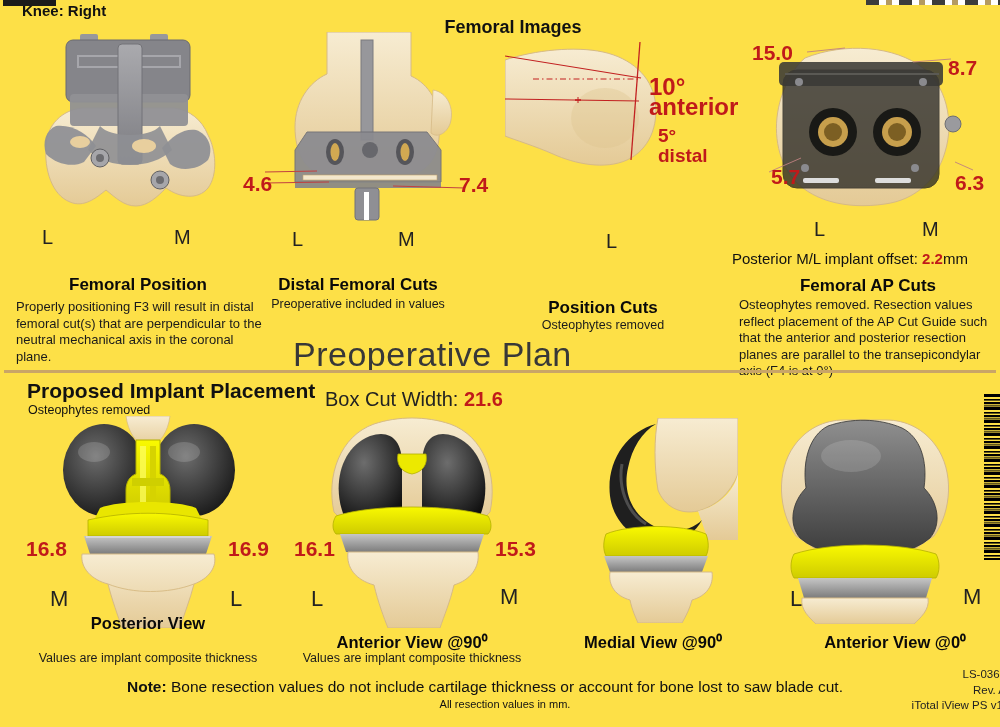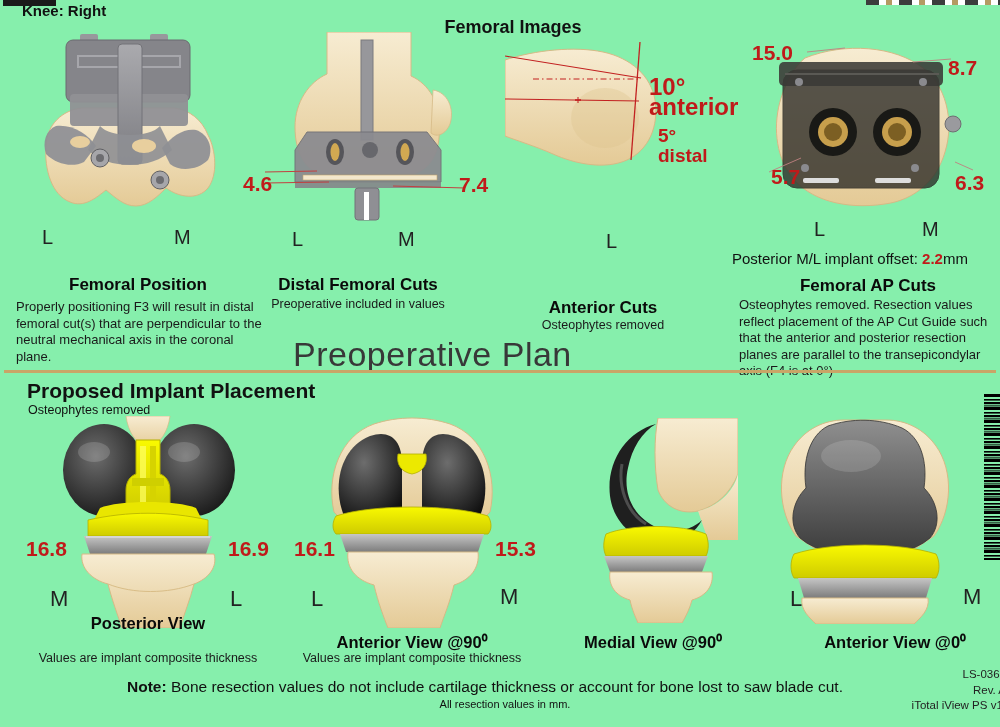--- a/index.html
+++ b/index.html
@@ -1,16 +1,16 @@
 <!DOCTYPE html>
 <html><head>
 <meta charset="utf-8">
 <style>
   html,body{margin:0;padding:0;background:#fff;}
-  #page{position:relative;width:1000px;height:727px;background:#86efac;overflow:hidden;
+  #page{position:relative;width:1000px;height:727px;background:#fde047;overflow:hidden;
         font-family:"Liberation Sans",sans-serif;color:#111;}
   .abs{position:absolute;}
   .bold{font-weight:bold;}
   .red{color:#c01a1a;font-weight:bold;}
   .cap{font-weight:bold;font-size:17px;color:#0a0a0a;text-align:center;}
   .sub{font-size:12.5px;color:#1a1a1a;text-align:center;}
   .desc{font-size:13px;line-height:16.6px;color:#1a1a1a;}
   .lm{font-size:20px;color:#222;}
   .lm2{font-size:22px;color:#222;}
   .meas{font-size:21px;}
@@ -126,21 +126,21 @@
   </svg>
   <div class="abs red" style="left:649px;top:77px;font-size:24px;line-height:20px;">
     <div>10°</div>
     <div>anterior</div>
   </div>
   <div class="abs red" style="left:658px;top:126px;font-size:19px;line-height:20px;">
     <div>5°</div>
     <div>distal</div>
   </div>
   <div class="abs lm" style="left:606px;top:230px;">L</div>
-  <div class="abs cap" style="left:503px;top:298px;width:200px;">Anterior Cuts</div>
+  <div class="abs cap" style="left:503px;top:298px;width:200px;">Position Cuts</div>
   <div class="abs sub" style="left:523px;top:318px;width:160px;">Osteophytes removed</div>
 
   <svg class="abs" style="left:745px;top:40px;" width="228" height="182" viewBox="0 0 228 182">
     <path d="M60,18 C100,2 150,6 178,28 C200,44 210,80 200,112 C192,140 170,160 140,164 C100,170 64,160 46,136 C30,114 28,84 36,58 C42,40 50,26 60,18 Z" fill="url(#gBone)" stroke="#d6ba86"></path>
     <rect x="38" y="30" width="156" height="118" rx="14" fill="#2b2a26" opacity=".78" stroke="#1c1c1a"></rect>
     <rect x="34" y="22" width="164" height="24" rx="5" fill="#3a3936" opacity=".88"></rect>
     <line x1="40" y1="34" x2="194" y2="34" stroke="#5a5954" stroke-width="2"></line>
     <circle cx="88" cy="92" r="24" fill="#191916"></circle>
       <circle cx="88" cy="92" r="15" fill="#c79f4c"></circle>
       <circle cx="88" cy="92" r="9" fill="#7c5f23"></circle>
@@ -170,20 +170,24 @@
     <span class="red" style="font-size:15px;">2.2</span><span>mm</span>
   </div>
   <div class="abs cap" style="left:768px;top:276px;width:200px;">Femoral AP Cuts</div>
   <div class="abs desc" style="left:739px;top:297px;width:262px;">Osteophytes removed. Resection values reflect placement of the AP Cut Guide such that the anterior and posterior resection planes are parallel to the transepicondylar axis (F4 is at 0°)</div>
 
   <div class="abs watermark" style="left:293px;top:335px;">Preoperative Plan</div>
   <div class="abs divider" style="left:4px;top:370px;width:992px;"></div>
 
   <div class="abs bold" style="left:27px;top:379px;font-size:21px;">Proposed Implant Placement</div>
   <div class="abs" style="left:28px;top:403px;font-size:12.5px;">Osteophytes removed</div>
+  <div class="abs" style="left:325px;top:388px;font-size:20px;color:#222;">
+    <span>Box Cut Width:</span>
+    <span class="red" style="font-size:20px;">21.6</span>
+  </div>
 
   <svg class="abs" style="left:48px;top:416px;" width="200" height="212" viewBox="0 0 200 212">
     <path d="M78,0 L122,0 C120,16 112,28 100,32 C88,28 80,16 78,0 Z" fill="url(#gBone)" stroke="#d6ba86" stroke-width=".7"></path>
     <ellipse cx="56" cy="54" rx="41" ry="46" fill="url(#gDark)"></ellipse>
     <ellipse cx="146" cy="54" rx="41" ry="46" fill="url(#gDark)"></ellipse>
     <ellipse cx="46" cy="36" rx="16" ry="10" fill="#ffffff" opacity=".16"></ellipse>
     <ellipse cx="136" cy="36" rx="16" ry="10" fill="#ffffff" opacity=".16"></ellipse>
     <path d="M88,24 L112,24 L112,58 C118,60 122,66 122,74 L122,96 L78,96 L78,74 C78,66 82,60 88,58 Z" fill="url(#gYel)" stroke="#b4b000"></path>
     <rect x="92" y="30" width="6" height="60" fill="#ffff66" opacity=".7"></rect>
     <rect x="102" y="30" width="6" height="60" fill="#d6d300"></rect>

